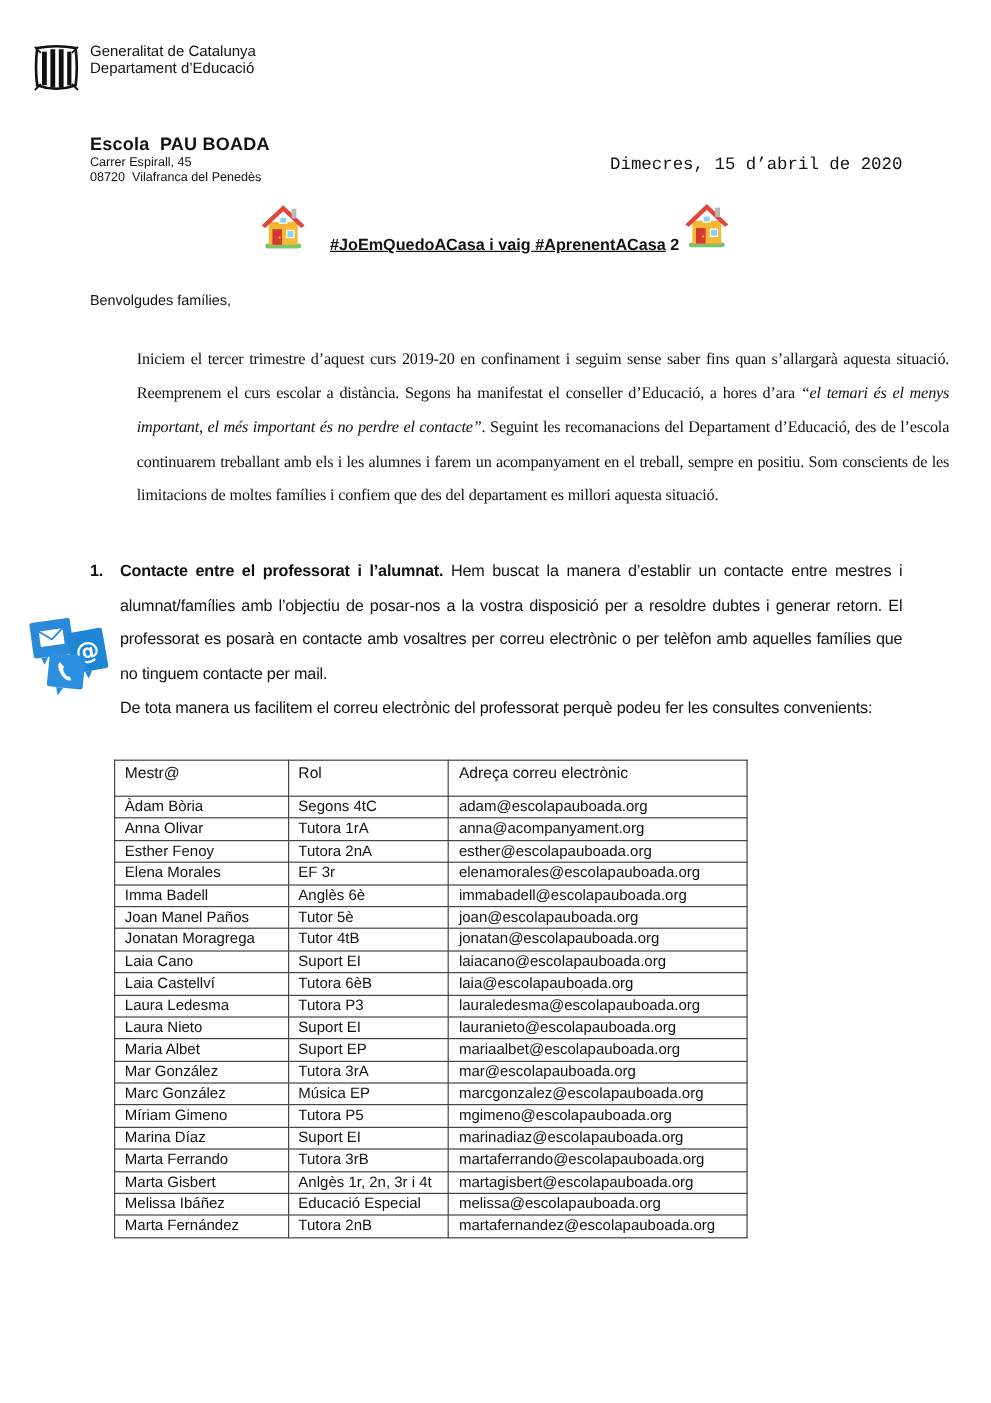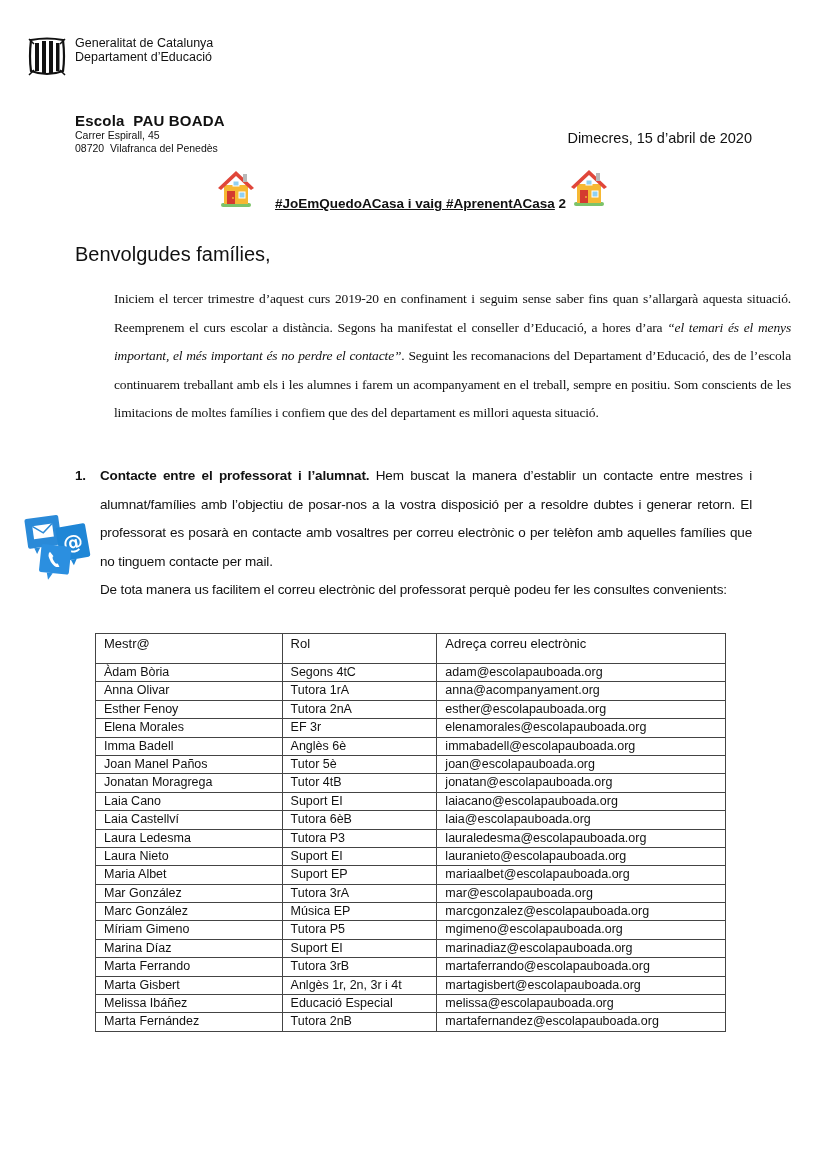--- a/index.html
+++ b/index.html
@@ -6,45 +6,45 @@
   body { width: 826px; height: 1169px; position: relative; overflow: hidden; color: #111; }
   .page { position: absolute; left: 0; top: 0; width: 826px; height: 1169px; background: #fff; }
 
   
   .logo { position: absolute; left: 27px; top: 37px; width: 40px; height: 40px; }
   .lh { position: absolute; left: 75px; top: 36px; font-family: "Liberation Sans", sans-serif; color: #111; }
   .lh .l1, .lh .l2 { font-size: 12.5px; line-height: 14px; }
   .lh .l3 { font-size: 15px; font-weight: bold; line-height: 17px; letter-spacing: 0.2px; margin-top: 48px; }
   .lh .l4, .lh .l5 { font-size: 10.5px; line-height: 12.5px; }
 
-  .date { position: absolute; right: 74px; top: 130px; font-size: 14.5px; font-family: Liberation Sans, sans-serif; margin-left: 35px; }
+  .date { position: absolute; right: 74px; top: 130px; font-size: 14.5px; font-family: Liberation Mono, monospace; margin-left: 35px; }
 
   .house { position: absolute; width: 42px; height: 42px; }
   .house.left { left: 215px; top: 167px; }
   .house.right { left: 568px; top: 166px; }
 
   .title { position: absolute; left: 275px; top: 196px; font-family: "Liberation Sans", sans-serif; font-size: 13.5px; font-weight: bold; }
   .title .u { text-decoration: underline; }
 
-  .greeting { position: absolute; left: 75px; top: 243px; font-family: "Liberation Sans", sans-serif; font-size: 20px; }
+  .greeting { position: absolute; left: 75px; top: 243px; font-family: "Liberation Sans", sans-serif; font-size: 12px; }
 
   .para { position: absolute; left: 75px; width: 677px; font-family: Liberation Serif, serif; font-size: 13.5px; line-height: 28.6px; text-align: justify; letter-spacing: -0.15px; margin-left: 39px; }
   .para.p1 { top: 285px; }
   .para i { font-style: italic; }
 
   .list { position: absolute; left: 75px; top: 462px; width: 677px; font-family: "Liberation Sans", sans-serif; font-size: 13.5px; line-height: 28.6px; letter-spacing: -0.15px; }
   .list .num { position: absolute; left: 0; top: 0; font-weight: bold; }
   .list .content { margin-left: 25px; text-align: justify; }
   .list .content b { font-weight: bold; }
   .list .content p { margin: 0; }
 
   .contact-icon { position: absolute; left: 12px; top: 503px; width: 82px; height: 80px; }
 
   
-  table.teachers { position: absolute; left: 95px; top: 633px; width: 631px; border-collapse: collapse; font-family: "Liberation Sans", sans-serif; font-size: 12.5px; color: #111; border-radius: 28px; }
+  table.teachers { position: absolute; left: 95px; top: 633px; width: 528px; border-collapse: collapse; font-family: "Liberation Sans", sans-serif; font-size: 12.5px; color: #111; border-radius: 28px; }
   table.teachers td, table.teachers th { border: 1px solid #444; padding: 0 0 0 8px; text-align: left; font-weight: normal; vertical-align: top; white-space: nowrap; }
   table.teachers th { height: 27px; padding-top: 2px; font-size: 13px; }
   table.teachers td { height: 17.4px; line-height: 17px; }
   table.teachers col.c1 { width: 187px; }
   table.teachers col.c2 { width: 155px; }
   table.teachers col.c3 { width: 289px; }
 </style>
 </head>
 <body>
 

